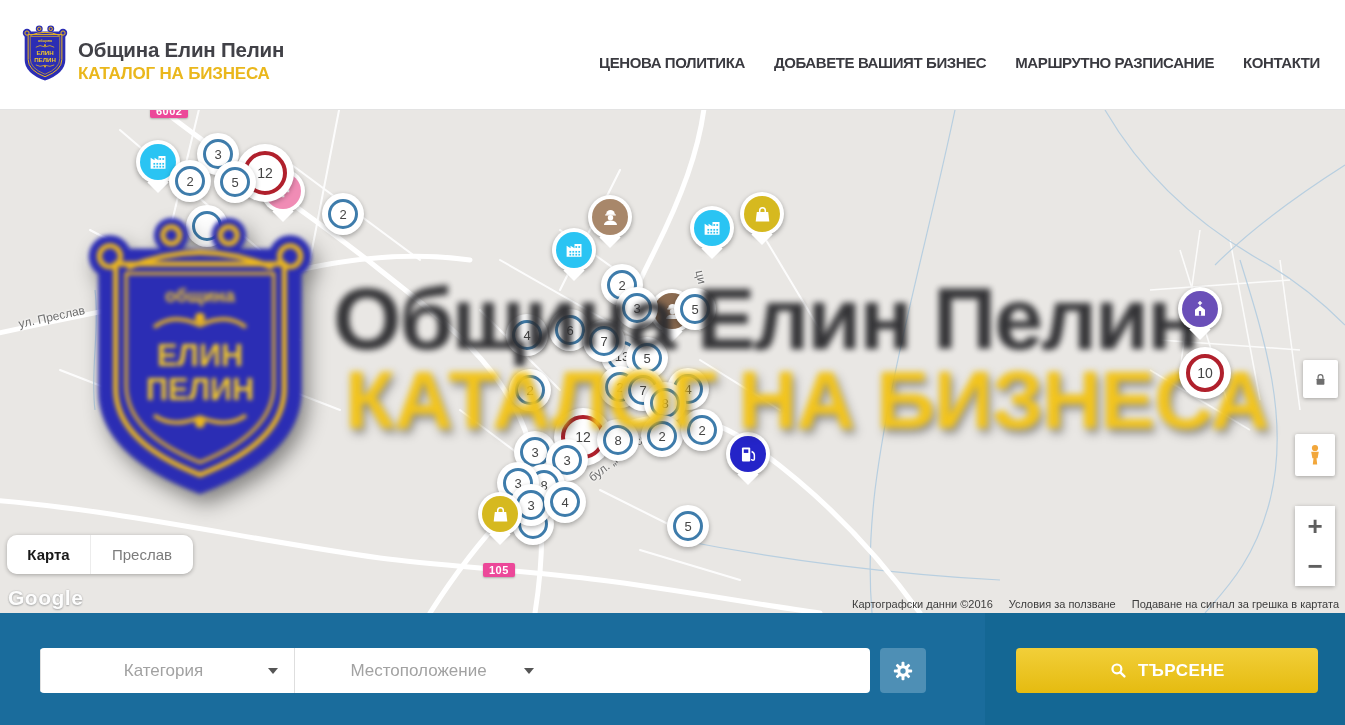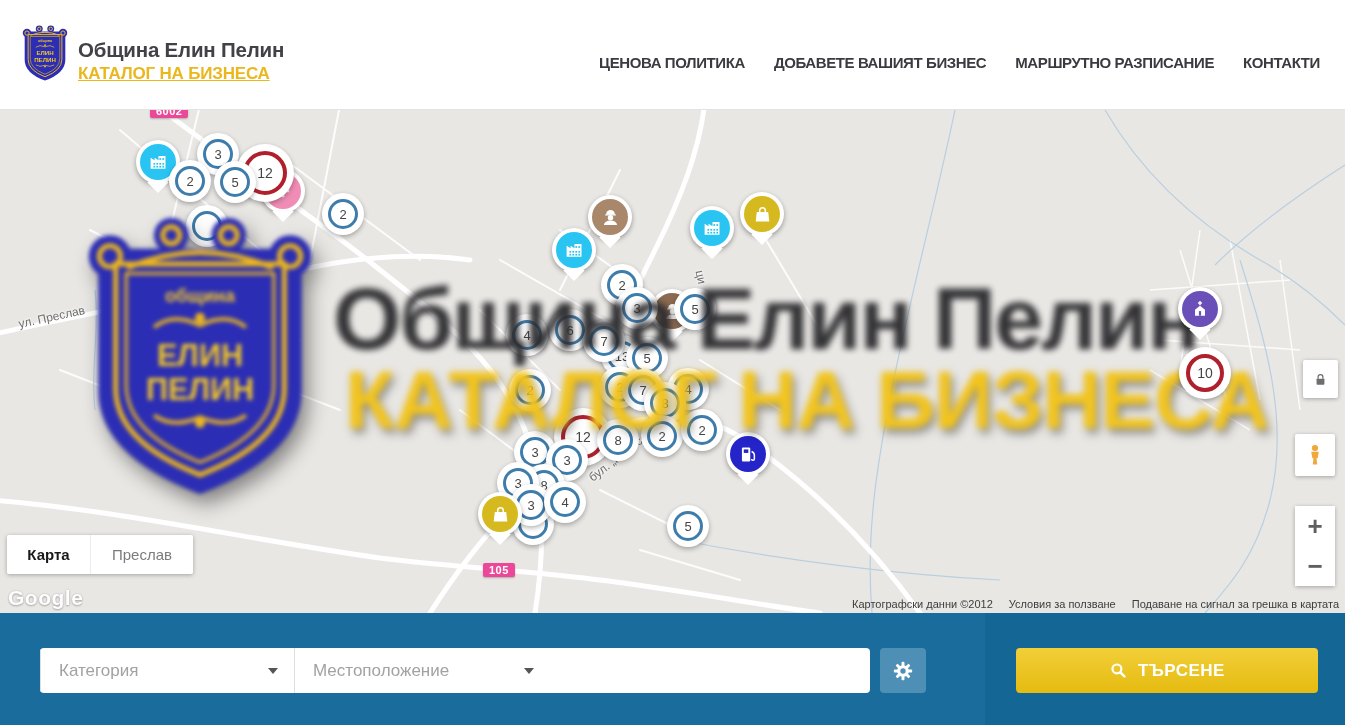--- a/index.html
+++ b/index.html
@@ -6,21 +6,21 @@
   html,body { width:1345px; height:725px; overflow:hidden; }
   body { font-family:"Liberation Sans", sans-serif; background:#fff; position:relative; }
 
   
   .header { position:relative; width:100%; height:110px; background:#fff;
             border-bottom:1px solid #e3e3e3; z-index:30; }
   .brand { position:absolute; left:22px; top:24px; display:flex; cursor:pointer; }
   .brand svg.crest-small { width:46px; height:58px; }
   .brand-text { margin-left:10px; margin-top:14px; }
   .brand-title { font-size:20.5px; font-weight:700; color:#414147; letter-spacing:-0.2px; }
-  .brand-subtitle { font-size:17px; font-weight:700; color:#eab71c; margin-top:2px; letter-spacing:-0.2px;text-decoration:underline; }
+  .brand-subtitle { font-size:17px; font-weight:700; color:#eab71c; margin-top:2px; letter-spacing:-0.2px; }
   .nav { position:absolute; right:25px; top:54px; display:flex; gap:29px;margin-left:38px; }
   .nav a { font-size:15px; font-weight:700; color:#3a3a40; text-decoration:none;
            letter-spacing:-0.4px; white-space:nowrap; cursor:pointer; }
 
   
   .map { position:relative; width:1345px; height:503px; background:#e9e7e4; overflow:hidden; }
   .roads { position:absolute; left:0; top:0; z-index:1; }
   .street-label { position:absolute; z-index:2; font-size:12px; color:#6f6f6f;
                   text-shadow:0 0 3px #fff,0 0 3px #fff; white-space:nowrap; }
   .road-badge { position:absolute; z-index:2; background:#ec4899; color:#fff; font-size:11px;
@@ -49,21 +49,21 @@
   .watermark { position:absolute; left:0; top:0; width:100%; height:100%; z-index:6; pointer-events:none; }
   .wm-crest { position:absolute; left:85px; top:102px; width:230px; height:288px;
               filter:blur(2.2px) drop-shadow(6px 10px 10px rgba(0,0,0,.45)); }
   .wm-title { position:absolute; left:333px; top:158px; font-size:88px; font-weight:700;
               color:#2d2d30; letter-spacing:-2px; white-space:nowrap; filter:blur(3.4px); opacity:.96; }
   .wm-subtitle { position:absolute; left:345px; top:243px; font-size:82px; font-weight:700;
                  color:#f2c41c; letter-spacing:-1px; white-space:nowrap; filter:blur(3px);
                  text-shadow:3px 5px 7px rgba(30,30,30,.5); }
 
   .maptype { position:absolute; left:7px; top:425px; z-index:12; display:flex;
-             box-shadow:0 1px 4px rgba(0,0,0,.3); border-radius:2px; overflow:hidden; }
+             box-shadow:0 1px 4px rgba(0,0,0,.3); border-radius:10px; overflow:hidden; }
   .maptype button { height:39px; background:#fff; border:none; font-family:inherit; font-size:15px;
                     cursor:pointer; }
   .maptype .mt-map { width:84px; font-weight:700; color:#1a1a1a; border-right:1px solid #ececec; }
   .maptype .mt-sat { width:102px; color:#7c7c7c; }
   .google-logo { position:absolute; left:8px; top:476px; z-index:12; font-size:21px; font-weight:700;
                  color:#fff; letter-spacing:.5px; cursor:pointer; opacity:.95;
                  text-shadow:0 1px 2px rgba(80,84,88,.4), 0 0 2px rgba(80,84,88,.3); }
   .attribution { position:absolute; right:6px; top:488px; z-index:12; display:flex; gap:16px;
                  font-size:11px; color:#3c3c3c; }
   .attribution span, .attribution a { color:#3c3c3c; text-decoration:none; white-space:nowrap; }
@@ -81,21 +81,21 @@
   .searchbar { position:relative; width:1345px; height:112px; background:#1a6c9c; z-index:25; }
   .searchbar .right-panel { position:absolute; right:0; top:0; width:360px; height:100%; background:#146794; }
   .input-group { position:absolute; left:40px; top:35px; width:830px; height:45px; background:#fff;
                  border-radius:4px; display:flex; align-items:center; overflow:hidden; }
   .ig-divider { width:1px; height:100%; background:#dedede; }
   .ig-keyword { width:320px; display:flex; align-items:center; height:100%; }
   .ig-keyword svg { margin-left:15px; flex:none; }
   .ig-keyword input { flex:1; border:none; outline:none; font-family:inherit; font-size:17px;
                       color:#444; margin-left:12px; margin-right:8px; min-width:0; }
   .ig-keyword input::placeholder { color:#a2a2a2; }
-  .ig-select { display:flex; align-items:center; height:100%; cursor:pointer; }
+  .ig-select { display:flex; align-items:center; height:100%; cursor:pointer;text-align:center; }
   .ig-select .sel-text { margin-left:18px; font-size:17px; color:#a2a2a2; flex:1; }
   .caret { width:0; height:0; border-left:5px solid transparent; border-right:5px solid transparent;
            border-top:6px solid #555; margin-right:16px; flex:none; }
   .ig-category { width:253px; } .ig-location { width:255px; }
   .gear-btn { position:absolute; left:880px; top:35px; width:46px; height:45px; background:#4e8fb5;
               border:none; border-radius:4px; display:flex; align-items:center; justify-content:center;
               cursor:pointer; }
   .search-btn { position:absolute; left:1016px; top:35px; width:302px; height:45px; border:none;
                 border-radius:4px; background:linear-gradient(#f2cf39,#e5bb10); color:#fff;
                 font-family:inherit; font-size:17px; font-weight:700; letter-spacing:.5px;
@@ -438,21 +438,21 @@
       </div>
     </div>
 
   <div class="maptype">
     <button class="mt-map">Карта</button>
     <button class="mt-sat">Преслав</button>
   </div>
 
   <div class="google-logo">Google</div>
   <div class="attribution">
-      <span>Картографски данни ©2012</span>
+      <span>Картографски данни ©2016</span>
       <a>Условия за ползване</a>
       <a>Подаване на сигнал за грешка в картата</a>
     </div>
 
   <div class="ctl ctl-lock">
     <svg viewBox="0 0 24 24" width="17" height="17">
       <path d="M8.6 11 V8.6 a3.4 3.4 0 0 1 6.8 0 V11" fill="none" stroke="#6e6e6e" stroke-width="1.8"></path>
       <rect x="6.5" y="10.8" width="11" height="8.6" rx="1" fill="#6e6e6e"></rect>
     </svg>
   </div>

